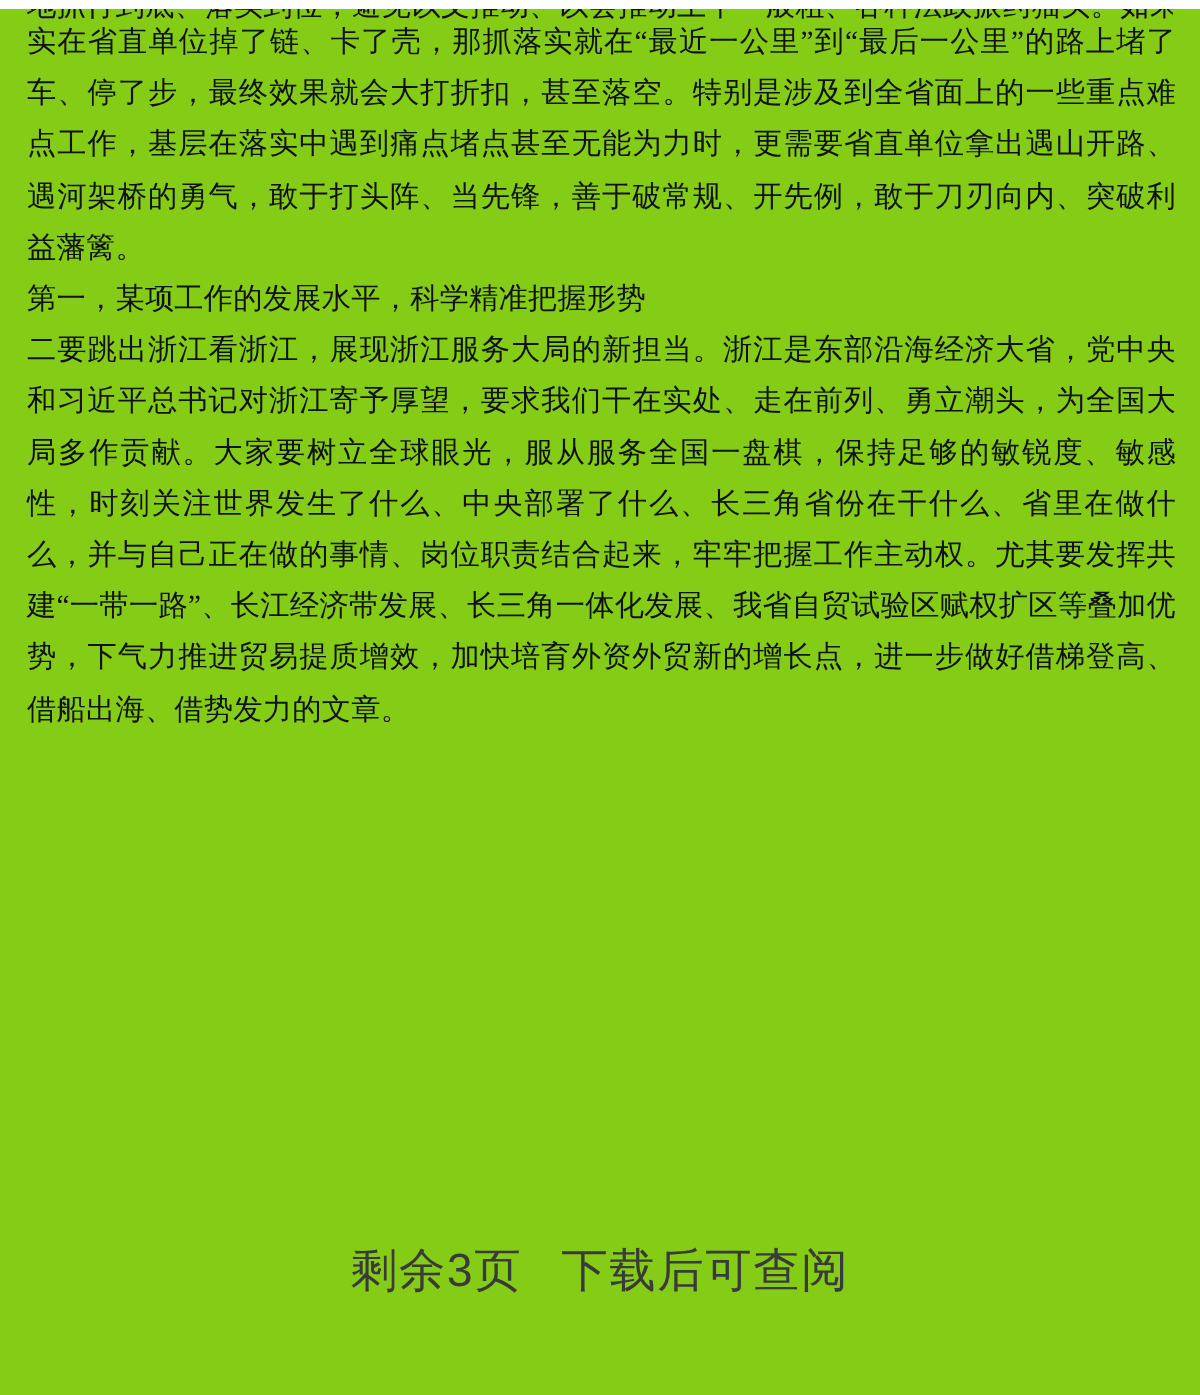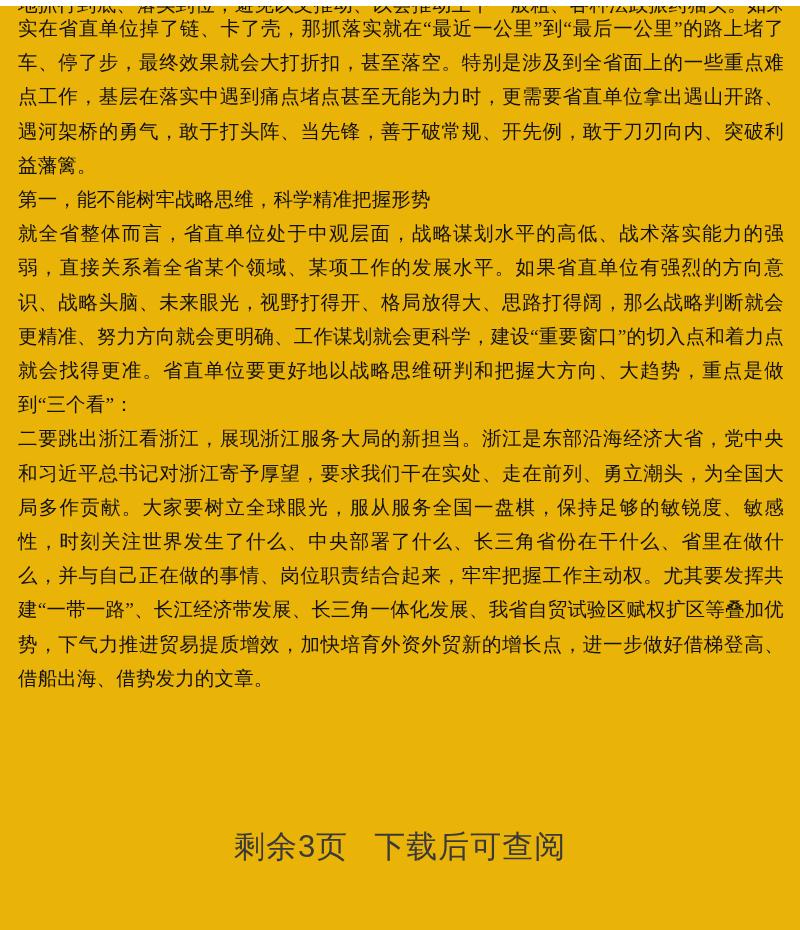--- a/index.html
+++ b/index.html
@@ -12,21 +12,21 @@
     height: 930px;
     font-family: "Liberation Serif", "DejaVu Serif", serif;
     color: #000000;
     position: relative;
     overflow: hidden;
   }
   .page {
     position: relative;
     width: 800px;
     height: 930px;
-    background: #eab308;
+    background: #84cc16;
   }
   
   .clipped-line {
     position: absolute;
     top: -12px;
     left: 18px;
     width: 764px;
     font-size: 19.5px;
     line-height: 34px;
     letter-spacing: 0.2px;
@@ -75,22 +75,21 @@
 </head>
 <body>
 
 <div class="page">
 
   <div class="clipped-line">地抓行到底、落实到位，避免以文推动、以会推动上下一般粗、各种法政振药猫头。如果落</div>
   <div class="clip-mask"></div>
 
   <div class="body-text">
     <p>实在省直单位掉了链、卡了壳，那抓落实就在“最近一公里”到“最后一公里”的路上堵了车、停了步，最终效果就会大打折扣，甚至落空。特别是涉及到全省面上的一些重点难点工作，基层在落实中遇到痛点堵点甚至无能为力时，更需要省直单位拿出遇山开路、遇河架桥的勇气，敢于打头阵、当先锋，善于破常规、开先例，敢于刀刃向内、突破利益藩篱。</p>
-    <p>第一，能不能树牢战略思维，科学精准把握形势</p>
-    <p>就全省整体而言，省直单位处于中观层面，战略谋划水平的高低、战术落实能力的强弱，直接关系着全省某个领域、某项工作的发展水平。如果省直单位有强烈的方向意识、战略头脑、未来眼光，视野打得开、格局放得大、思路打得阔，那么战略判断就会更精准、努力方向就会更明确、工作谋划就会更科学，建设“重要窗口”的切入点和着力点就会找得更准。省直单位要更好地以战略思维研判和把握大方向、大趋势，重点是做到“三个看”：</p>
+    <p>第一，某项工作的发展水平，科学精准把握形势</p>
     <p>二要跳出浙江看浙江，展现浙江服务大局的新担当。浙江是东部沿海经济大省，党中央和习近平总书记对浙江寄予厚望，要求我们干在实处、走在前列、勇立潮头，为全国大局多作贡献。大家要树立全球眼光，服从服务全国一盘棋，保持足够的敏锐度、敏感性，时刻关注世界发生了什么、中央部署了什么、长三角省份在干什么、省里在做什么，并与自己正在做的事情、岗位职责结合起来，牢牢把握工作主动权。尤其要发挥共建“一带一路”、长江经济带发展、长三角一体化发展、我省自贸试验区赋权扩区等叠加优势，下气力推进贸易提质增效，加快培育外资外贸新的增长点，进一步做好借梯登高、借船出海、借势发力的文章。</p>
 
   </div>
 
   <div class="footer-notice">
     <span class="pages">剩余3页</span><span>下载后可查阅</span>
   </div>
 
 </div>
 

